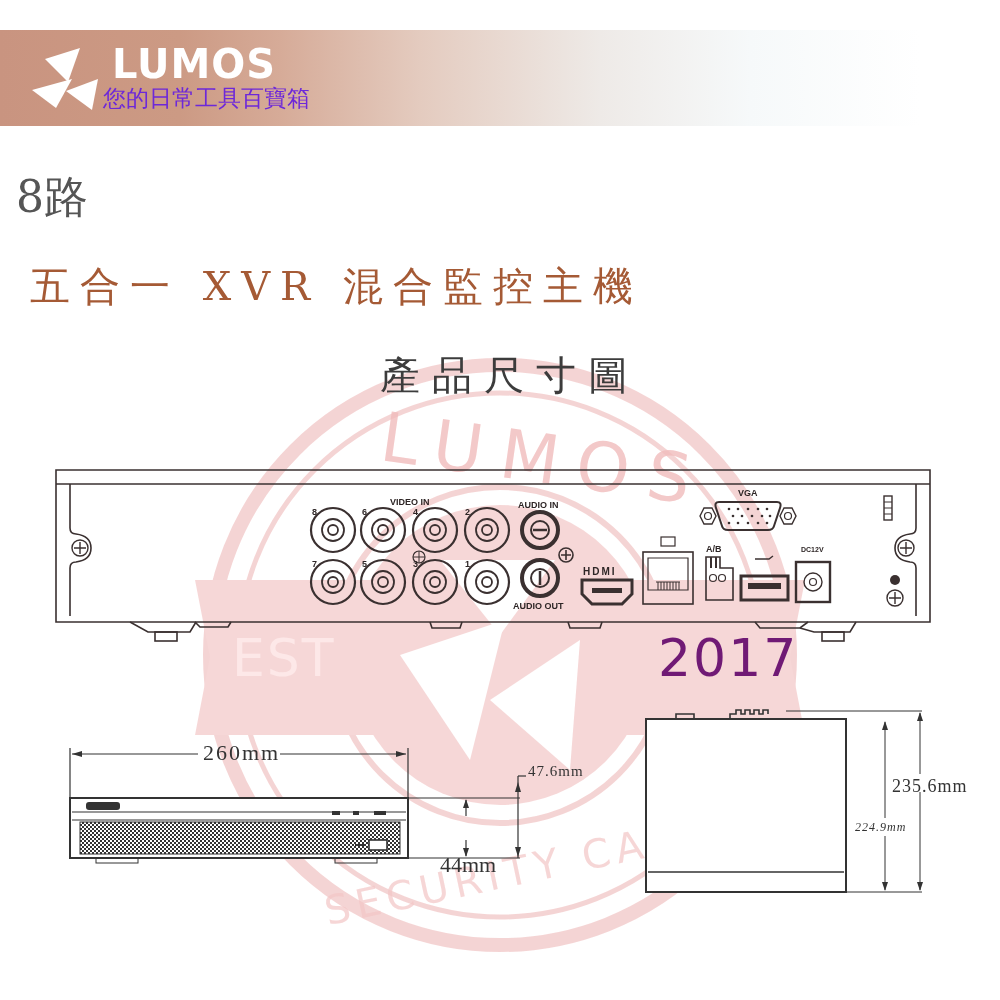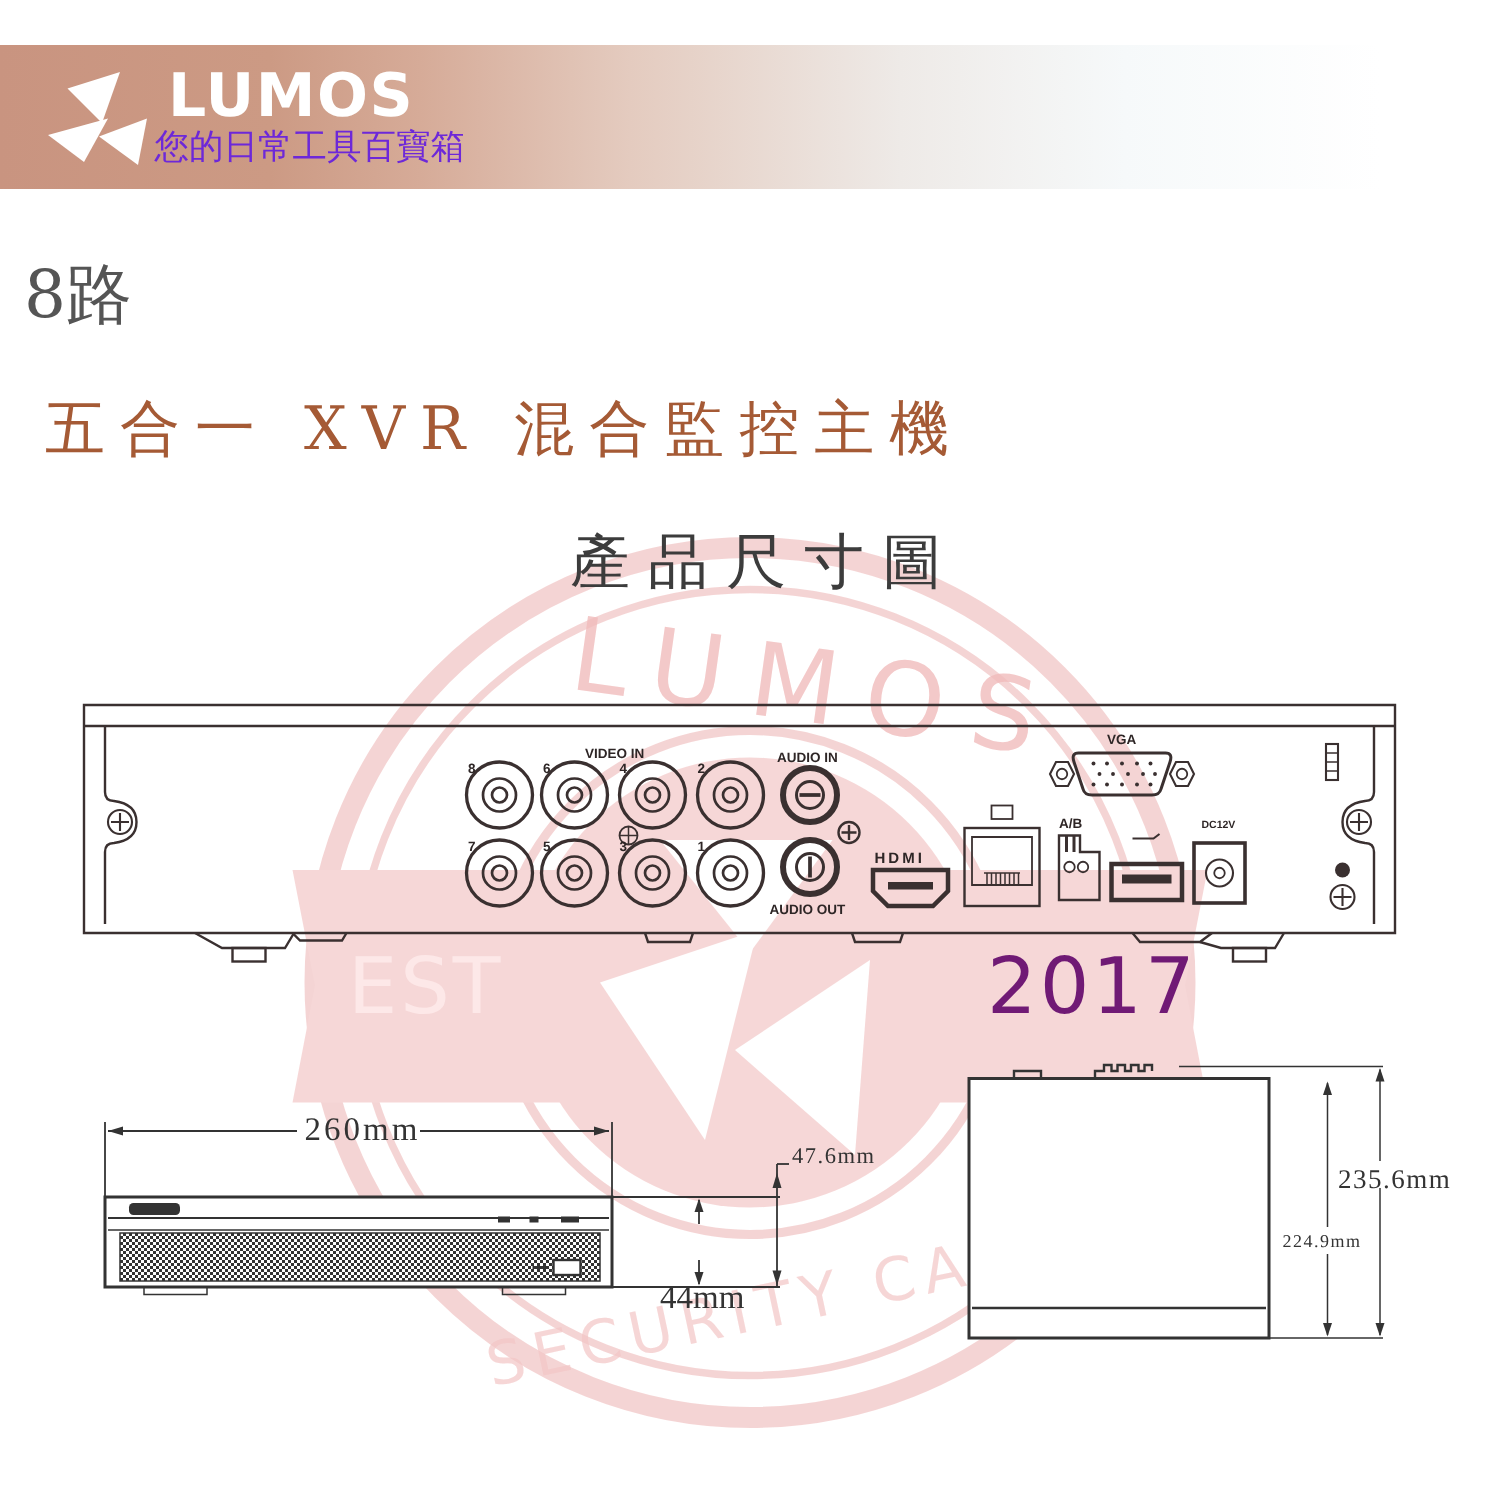--- a/index.html
+++ b/index.html
@@ -247,13 +247,13 @@
     <line x1="920" y1="713" x2="920" y2="890" stroke-width="1"></line>
   </g>
   <polygon points="885,721 882,730 888,730" fill="#333"></polygon>
   <polygon points="885,891 882,882 888,882" fill="#333"></polygon>
   <polygon points="920,712 917,721 923,721" fill="#333"></polygon>
   <polygon points="920,891 917,882 923,882" fill="#333"></polygon>
   <rect x="852" y="818" width="46" height="18" fill="#fff"></rect>
   <rect x="888" y="774" width="60" height="18" fill="#fff"></rect>
 </svg>
 <div class="abs dim" style="left:892px;top:776px;font-size:18px;letter-spacing:1px;">235.6mm</div>
-<div class="abs dim" style="left:855px;top:820px;font-size:12px;letter-spacing:1px;">224.9mm</div>
+<div class="abs dim" style="left:855px;top:820px;font-size:12px;letter-spacing:1px;font-style:italic;">224.9mm</div>
 
 </body></html>

